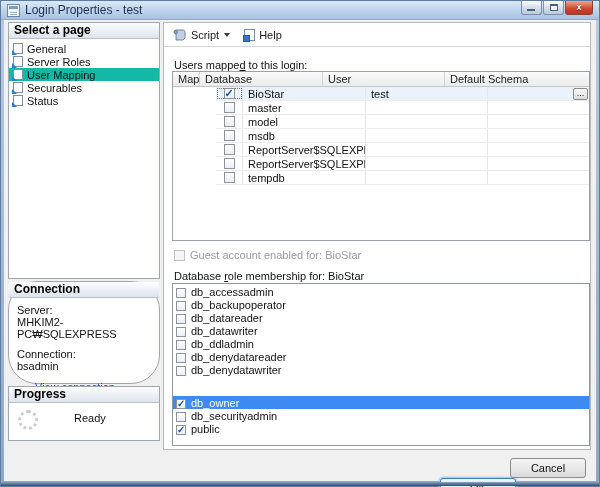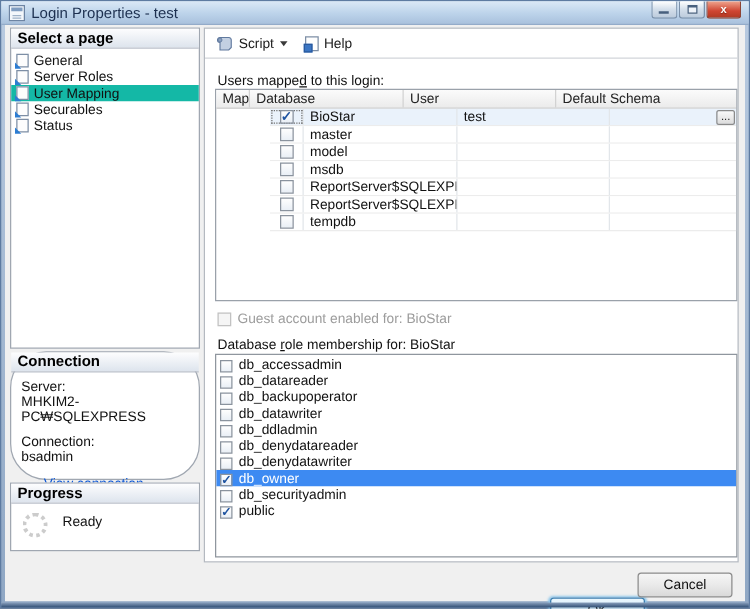--- a/index.html
+++ b/index.html
@@ -45,21 +45,21 @@
     border-left:5px solid #2d7dd2;border-top:5px solid transparent;}
   #panel-connection{top:261px;height:103px;border-radius:29px;}
   .conn-body{padding:6px 4px 0 8px;line-height:12px;}
   .conn-gap{height:8px;}
   .link-row{display:flex;align-items:center;margin-top:9px;}
   .connprop-icon{width:12px;height:12px;position:relative;margin-right:6px;flex:0 0 auto;}
   .connprop-icon::before{content:"";position:absolute;left:0;top:1px;width:9px;height:9px;background:#dfe7f2;border:1px solid #5b79a8;}
   .connprop-icon::after{content:"";position:absolute;right:0;bottom:0;width:5px;height:5px;background:#3fae49;border:1px solid #1c7a2a;}
   a.link{color:var(--link,#0a55d5);text-decoration:underline;cursor:pointer;}
   #panel-progress{top:366px;height:55px;}
-  .progress-body{display:flex;align-items:flex-start;padding:7px 0 0 9px;}
+  .progress-body{display:flex;align-items:flex-start;padding:7px 0 0 9px;gap:24px;}
   .spinner{width:20px;height:20px;border:3px dotted #cccccc;border-radius:50%;margin-right:12px;flex:0 0 auto;}
   .progress-text{margin-top:2px;}
 
   
   .main{position:absolute;left:159px;top:2px;width:428px;height:428px;background:#fff;border:1px solid #b4b9c0;}
   .toolbar{height:24px;border-bottom:1px solid #d2d5da;display:flex;align-items:center;padding-left:5px;}
   .tb-btn{display:flex;align-items:center;padding:2px 4px;cursor:default;}
   .tb-label{margin-left:4px;color:#1a1a1a;}
   .dd-arrow{width:0;height:0;border-left:3px solid transparent;border-right:3px solid transparent;border-top:4px solid #3a3a3a;margin-left:5px;}
   .script-icon{width:14px;height:12px;display:inline-block;}
@@ -94,21 +94,21 @@
     background:linear-gradient(#f9f9f9,#dcdcdc);font-size:9px;line-height:8px;text-align:center;color:#222;cursor:default;}
 
   .guest-row{position:absolute;left:10px;top:226px;display:flex;align-items:center;color:#9c9c9c;}
   .guest-row .cb{margin-right:5px;}
   .roles-label{position:absolute;left:10px;top:247px;}
 
   .rolelist{position:absolute;left:8px;top:260px;width:418px;height:163px;border:1px solid #8f969e;background:#fff;overflow:hidden;padding-top:1px;}
   .role-row{display:flex;align-items:flex-end;height:13px;padding-left:3px;cursor:default;}
   .role-row .cb{width:10px;height:10px;margin-right:5px;}
   .role-row .cb.on::after{font-size:10px;top:-2px;}
-  .role-row.selected{background:var(--sel,#3d8af2);color:#fff;}
+  .role-row.selected{background:var(--sel,#3d8af2);color:#fff;margin-top:20px;}
 
   
   .btn{position:absolute;top:438px;width:76px;height:20px;border:1px solid #8b8b8b;border-radius:3px;
     background:linear-gradient(#f5f5f5,#ebebeb 45%,#d9d9d9);text-align:center;line-height:18px;font-size:11px;color:#111;cursor:default;}
   .btn.default{left:436px;border-color:#3c7fb1;background:linear-gradient(#eaf6fd,#d9f0fc 45%,#bee6fd);box-shadow:0 0 2px 1px #8fc6ea;margin-top:20px;}
   .btn.cancel{left:506px;}
 </style>
 </head>
 <body>
 
@@ -276,25 +276,25 @@
 
       <div class="roles-label"><span>Database </span><span class="mn">r</span><span>ole membership for: BioStar</span></div>
 
       <div class="rolelist">
         <div class="role-row">
           <span class="cb"></span>
           <span>db_accessadmin</span>
         </div>
         <div class="role-row">
           <span class="cb"></span>
+          <span>db_backupoperator</span>
+        </div>
+        <div class="role-row">
+          <span class="cb"></span>
           <span>db_datareader</span>
-        </div>
-        <div class="role-row">
-          <span class="cb"></span>
-          <span>db_backupoperator</span>
         </div>
         <div class="role-row">
           <span class="cb"></span>
           <span>db_datawriter</span>
         </div>
         <div class="role-row">
           <span class="cb"></span>
           <span>db_ddladmin</span>
         </div>
         <div class="role-row">

